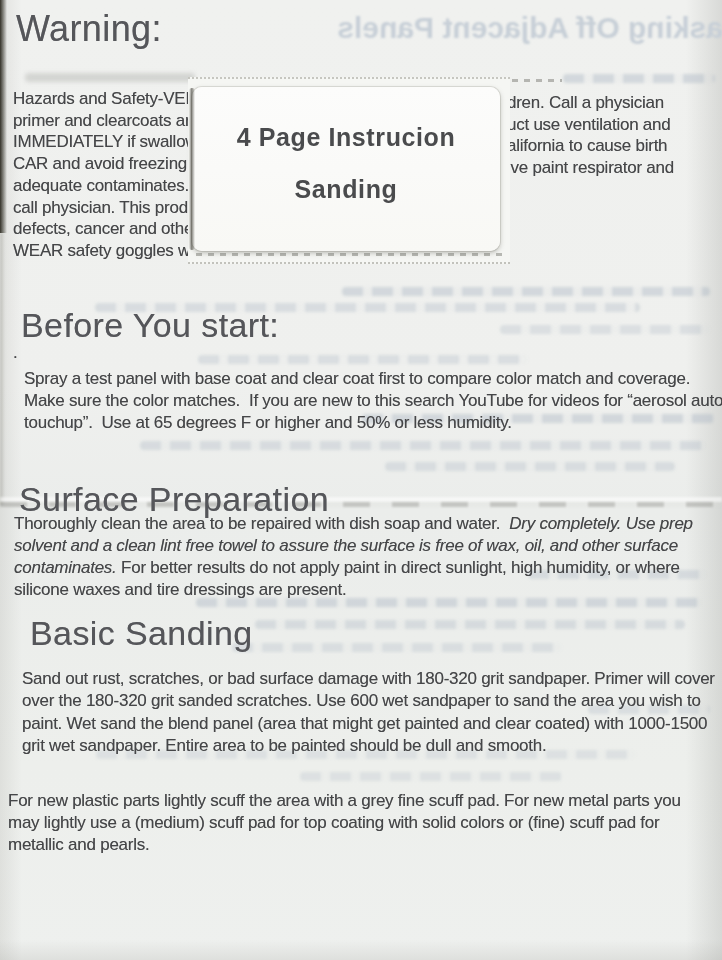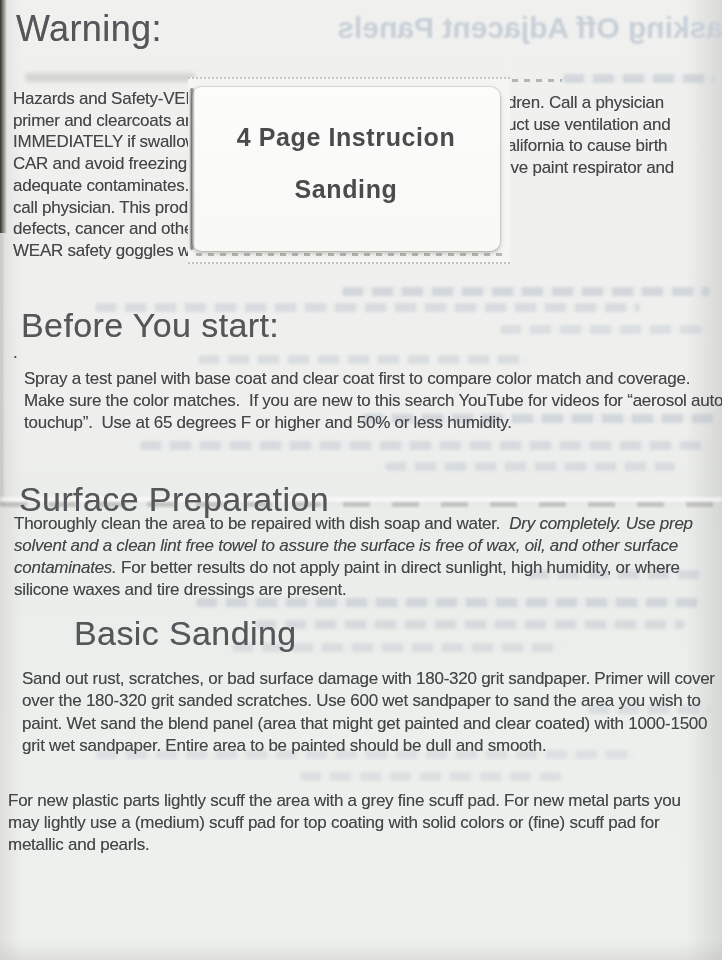--- a/index.html
+++ b/index.html
@@ -99,17 +99,17 @@
     <div class="sticker-text abs" style="left:0;right:0;top:88px;">Sanding</div>
   </div>
 
   <div class="abs h" style="left:21px;top:306px;font-size:34px;">Before You start:</div>
   <div class="abs body-text" style="left:13px;top:342px;">.</div>
   <p class="abs body-text" style="left:24px;top:368px;width:706px;">Spray a test panel with base coat and clear coat first to compare color match and coverage. Make sure the color matches.  If you are new to this search YouTube for videos for “aerosol auto touchup”.  Use at 65 degrees F or higher and 50% or less humidity.</p>
 
   <div class="abs h" style="left:19px;top:450px;font-size:34px;margin-top:30px;">Surface Preparation</div>
   <p class="abs body-text" style="left:14px;top:513px;width:708px;"><span>Thoroughly clean the area to be repaired with dish soap and water.  </span><i>Dry completely. Use prep solvent and a clean lint free towel to assure the surface is free of wax, oil, and other surface contaminates.</i><span> For better results do not apply paint in direct sunlight, high humidity, or where silicone waxes and tire dressings are present.</span></p>
 
-  <div class="abs h" style="left:30px;top:614px;font-size:34px;margin-left:44px;">Basic Sanding</div>
+  <div class="abs h" style="left:30px;top:614px;font-size:34px;">Basic Sanding</div>
   <p class="abs body-text" style="left:22px;top:668px;width:700px;line-height:22.3px;">Sand out rust, scratches, or bad surface damage with 180-320 grit sandpaper. Primer will cover over the 180-320 grit sanded scratches. Use 600 wet sandpaper to sand the area you wish to paint. Wet sand the blend panel (area that might get painted and clear coated) with 1000-1500 grit wet sandpaper. Entire area to be painted should be dull and smooth.</p>
   <p class="abs body-text" style="left:8px;top:774px;width:690px;margin-top:16px;">For new plastic parts lightly scuff the area with a grey fine scuff pad. For new metal parts you may lightly use a (medium) scuff pad for top coating with solid colors or (fine) scuff pad for metallic and pearls.</p>
 
 </div>
 
 </body></html>

